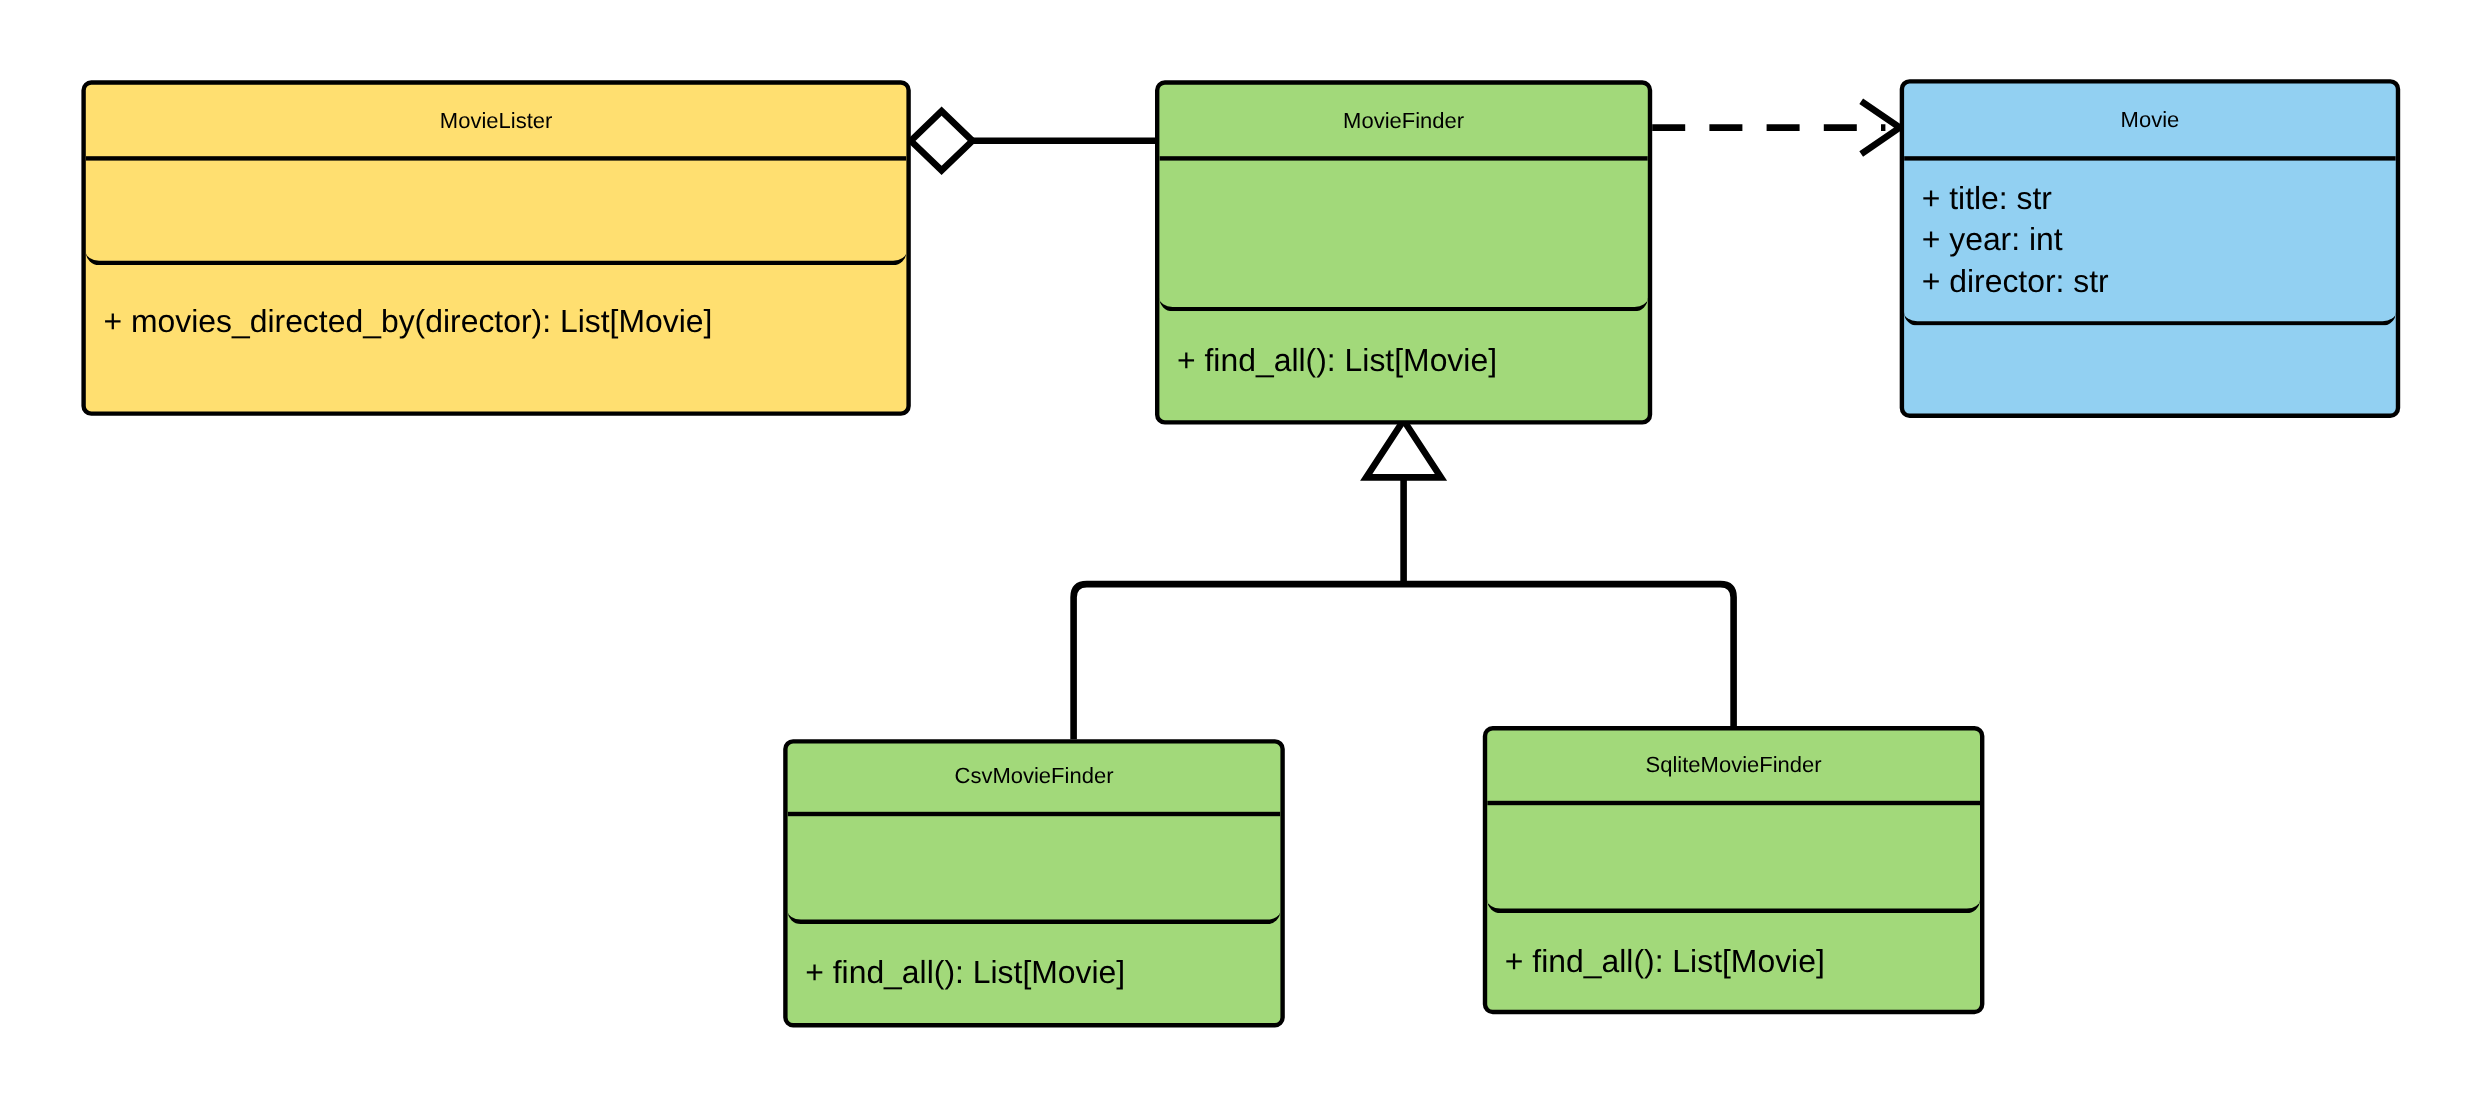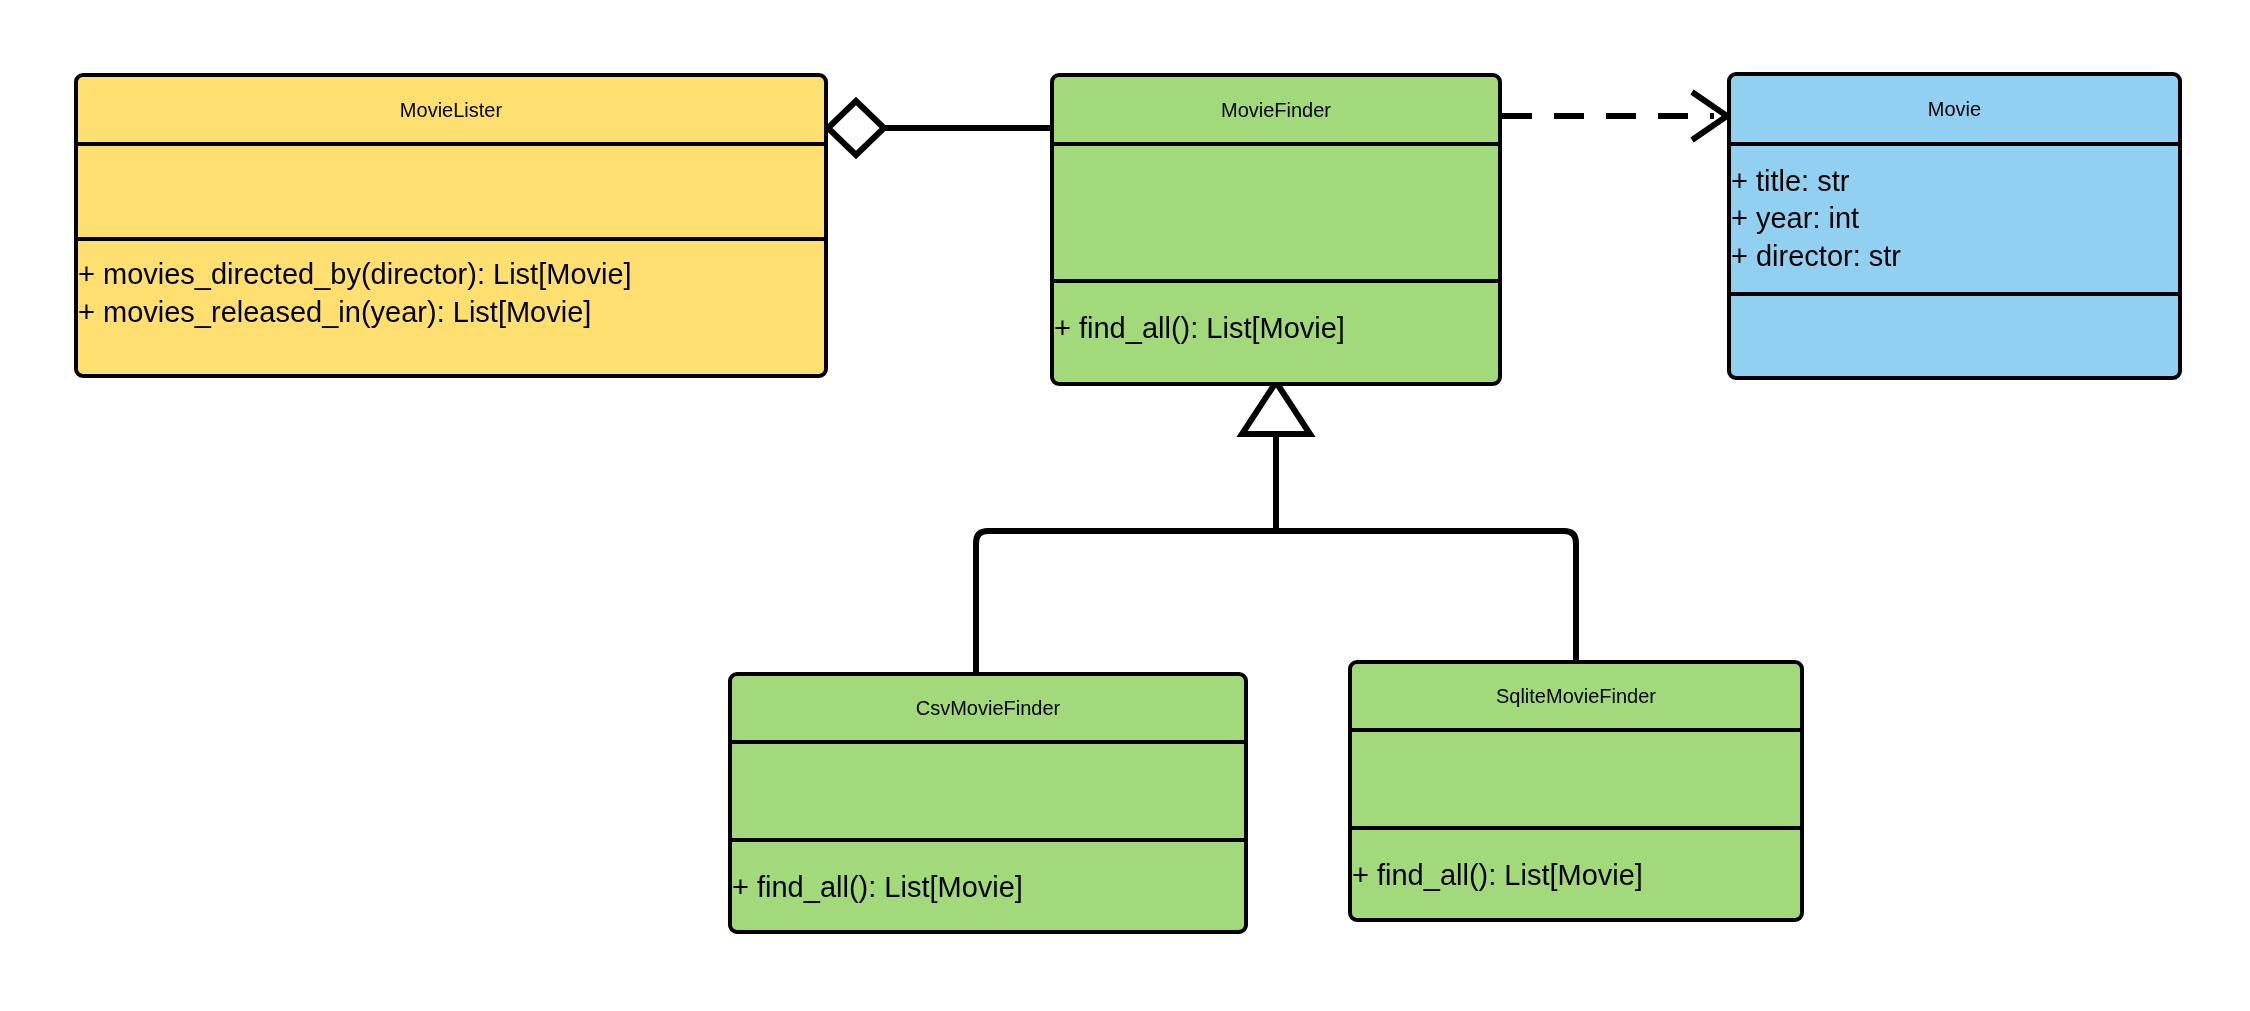--- a/index.html
+++ b/index.html
@@ -49,22 +49,23 @@
     color: #000000;
     line-height: 1;
     border-bottom: 4px solid #000000;
     flex: none;
   }
   .uml-compartment {
     box-sizing: border-box;
     display: flex;
     flex-direction: column;
     justify-content: center;
-    padding-left: 0;
+    padding-left: 16px;
     flex: none;
+    border-radius: 12px;
   }
   .uml-compartment.divided {
     border-bottom: 4px solid #000000;
   }
   .uml-member {
     font-size: 29px;
     color: #000000;
     line-height: 1.28;
     white-space: nowrap;
   }
@@ -81,21 +82,21 @@
   #class-moviefinder .attrs           { height: 137px; }
   #class-moviefinder .ops             { height: 91px; }
 
   
   #class-movie       { left: 1727px; top: 72px;  width: 455px;  height: 308px; }
   #class-movie .uml-name              { height: 70px; }
   #class-movie .attrs                 { height: 150px; }
   #class-movie .ops                   { height: 84px; }
 
   
-  #class-csvmoviefinder { left: 728px;  top: 672px; width: 520px; height: 262px; }
+  #class-csvmoviefinder { left: 712px;  top: 672px; width: 456px; height: 262px; justify-content: center; }
   #class-csvmoviefinder .uml-name     { height: 68px; }
   #class-csvmoviefinder .attrs        { height: 98px; }
   #class-csvmoviefinder .ops          { height: 92px; }
 
   
   #class-sqlitemoviefinder { left: 1348px; top: 660px; width: 456px; height: 262px; }
   #class-sqlitemoviefinder .uml-name  { height: 68px; }
   #class-sqlitemoviefinder .attrs     { height: 98px; }
   #class-sqlitemoviefinder .ops       { height: 92px; }
 </style>
@@ -121,21 +122,20 @@
       <line x1="1276" y1="434" x2="1276" y2="531" stroke="#000000" stroke-width="6"></line>
       <path d="M 976 672 L 976 543 Q 976 531 988 531 L 1564 531 Q 1576 531 1576 543 L 1576 670" fill="none" stroke="#000000" stroke-width="6" stroke-linecap="butt"></path>
     </g>
   </svg>
 
   <div class="uml-class fill-yellow" id="class-movielister">
     <div class="uml-name">MovieLister</div>
     <div class="uml-compartment attrs divided"></div>
     <div class="uml-compartment ops">
       <div class="uml-member">+ movies_directed_by(director): List[Movie]</div>
-      <div class="uml-member">+ movies_released_in(year): List[Movie]</div>
     </div>
   </div>
 
   <div class="uml-class fill-green" id="class-moviefinder">
     <div class="uml-name">MovieFinder</div>
     <div class="uml-compartment attrs divided"></div>
     <div class="uml-compartment ops">
       <div class="uml-member">+ find_all(): List[Movie]</div>
     </div>
   </div>

